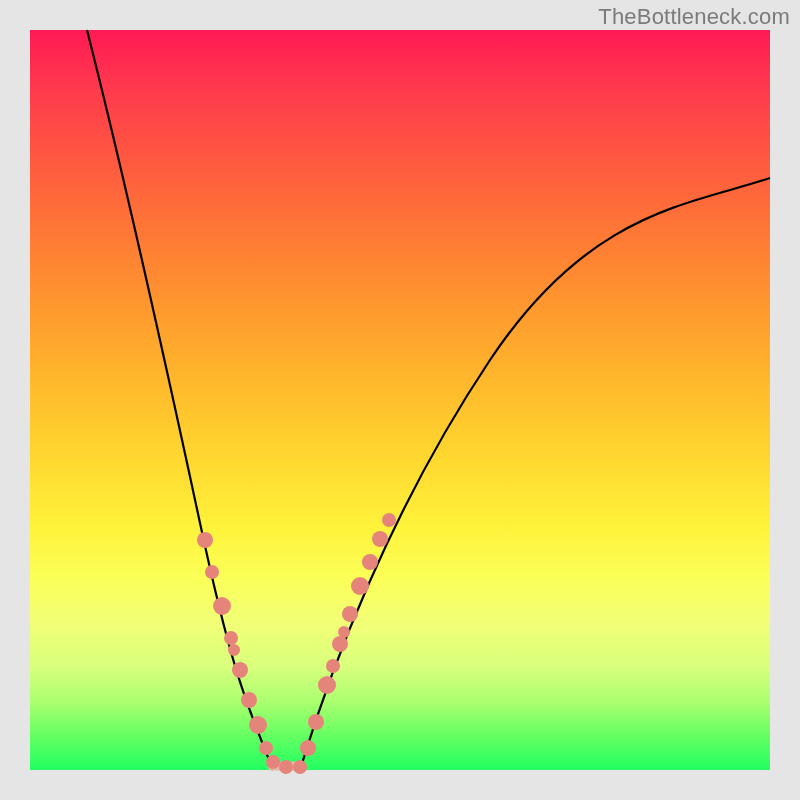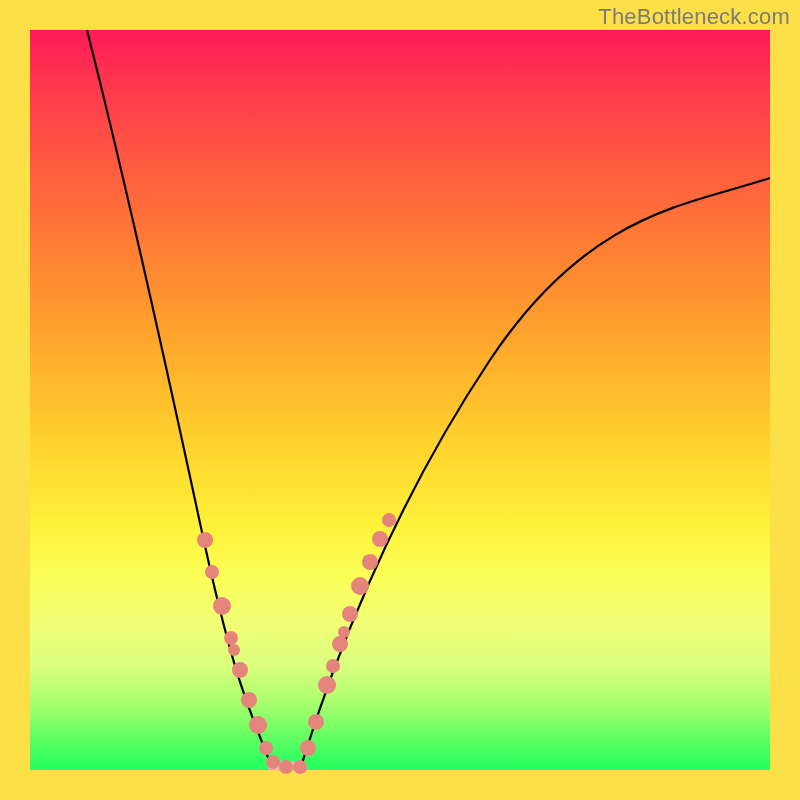--- a/index.html
+++ b/index.html
@@ -7,21 +7,21 @@
     padding: 0;
     width: 800px;
     height: 800px;
     overflow: hidden;
     background: #000;
     font-family: Arial, Helvetica, sans-serif;
   }
   .frame {
     position: absolute;
     inset: 0;
-    background: #fde047;
+    background: #e5e5e5;
   }
   .plot-area {
     position: absolute;
     left: 30px;
     top: 30px;
     width: 740px;
     height: 740px;
     
     background: linear-gradient(
       to bottom,

